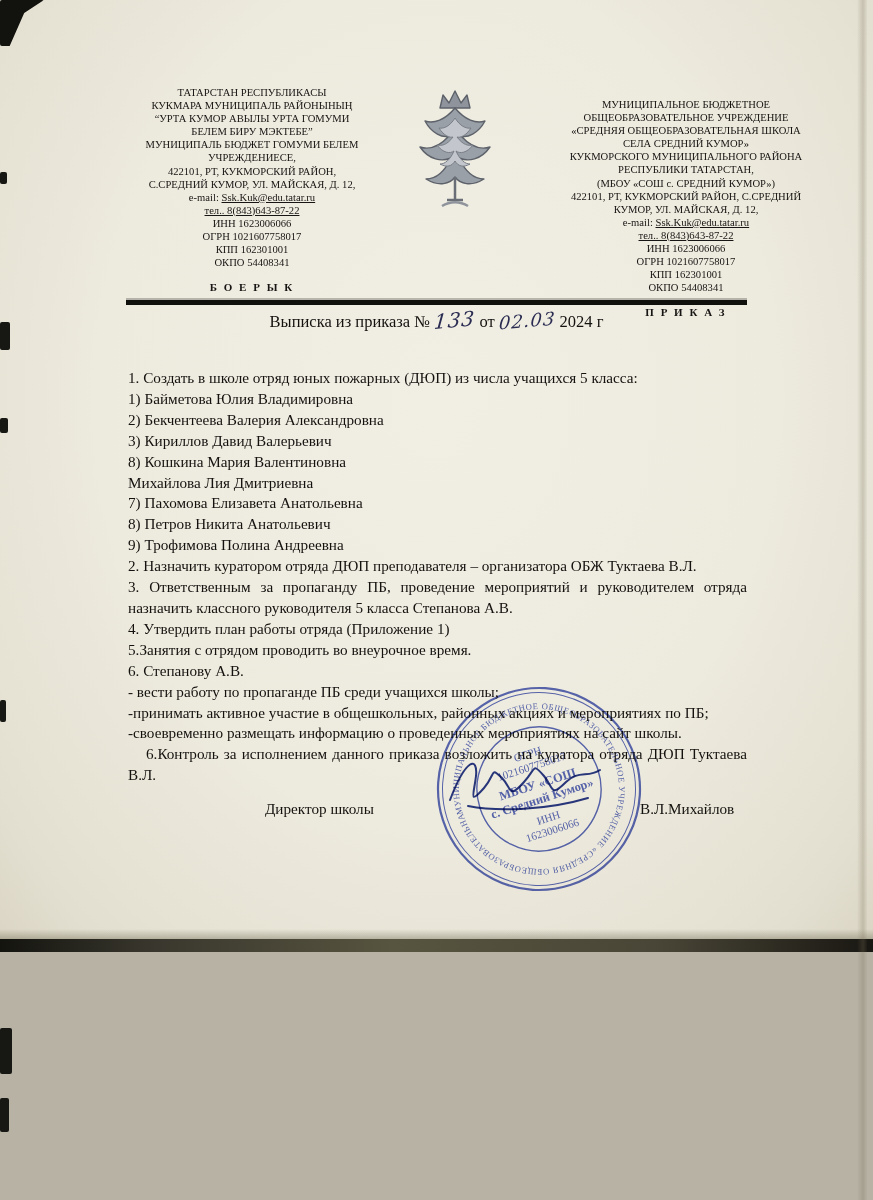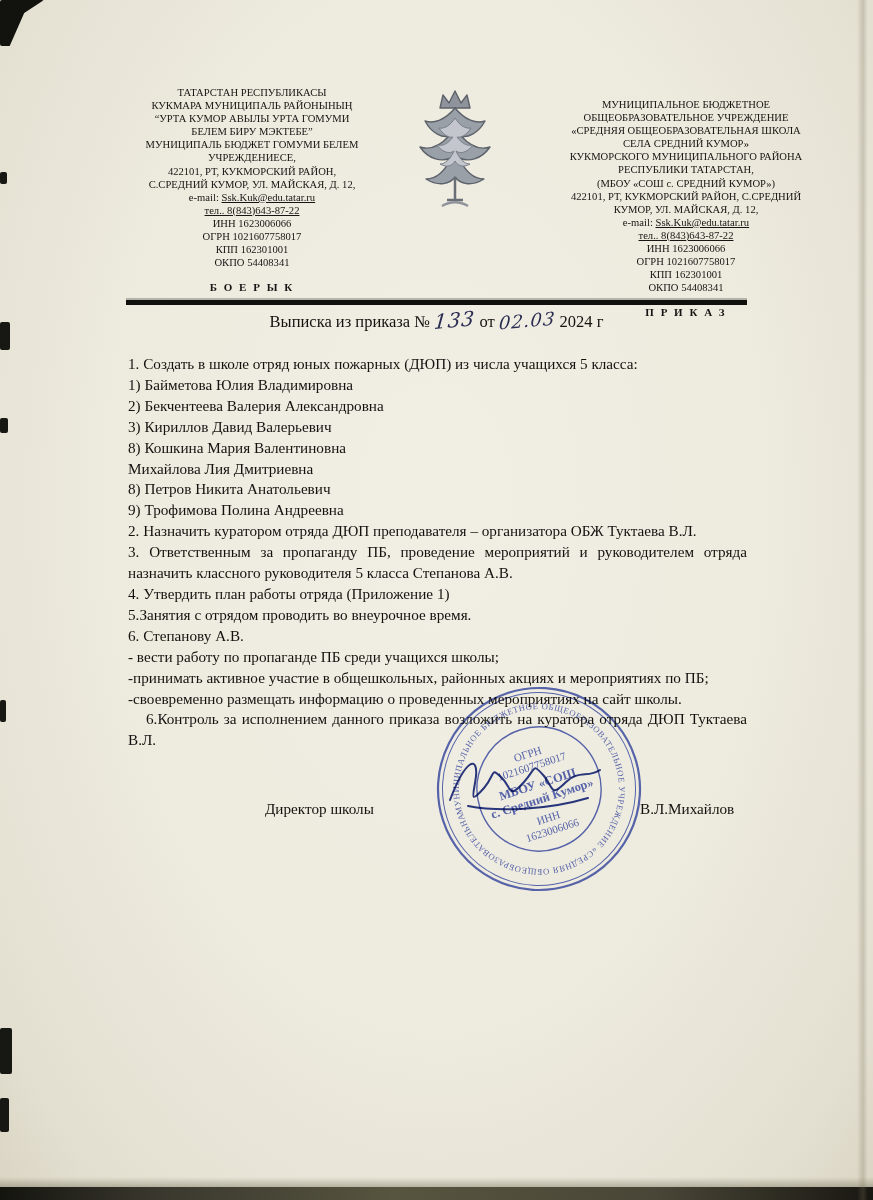--- a/index.html
+++ b/index.html
@@ -3,21 +3,21 @@
 <meta charset="utf-8">
 <style>
   html,body{margin:0;padding:0;}
   body{
     width:873px;height:1200px;
     font-family:"Liberation Serif","DejaVu Serif",serif;
     background:#b7b2a4;
     position:relative;overflow:hidden;
   }
   #paper{
-    position:absolute;left:0;top:0;width:873px;height:1200px;
+    position:absolute;left:0;top:0;width:873px;height:952px;
     background:radial-gradient(ellipse at 50% 42%, #f1eee4 0%, #edeade 55%, #e3dfd0 88%, #d9d4c3 100%);
   }
   
   .blot{position:absolute;background:#171714;border-radius:2px;}
   #corner-blot{left:0;top:0;width:44px;height:46px;background:#12120f;
     clip-path:polygon(0 0,100% 0,55% 28%,22% 100%,0 100%);}
   #bottom-strip{position:absolute;left:0;bottom:0;width:873px;height:13px;
     background:linear-gradient(90deg,#14140f 0%,#3a382e 18%,#57543f 45%,#4a4637 75%,#191712 100%);}
   #bottom-shadow{position:absolute;left:0;bottom:13px;width:873px;height:10px;
     background:linear-gradient(180deg,rgba(90,85,60,0) 0%,rgba(90,85,60,.35) 100%);}
@@ -37,21 +37,21 @@
   #rule{position:absolute;left:126px;top:300px;width:621px;height:5px;background:#10100d;
     box-shadow:0 -2px 0 rgba(16,16,13,.25);}
 
   
   #title-row{position:absolute;left:0;top:308px;width:873px;text-align:center;font-size:16.5px;color:#14120f;}
   .hand{font-family:"DejaVu Serif",serif;font-style:italic;color:#2a2c52;
     display:inline-block;transform:rotate(-5deg) skewX(-10deg);font-size:20px;letter-spacing:1px;}
   .hand-sm{font-size:18px;}
 
   
-  #body-text{position:absolute;left:128px;top:354px;width:619px;font-size:15.2px;
+  #body-text{position:absolute;left:128px;top:368px;width:619px;font-size:15.2px;
     line-height:20.9px;color:#14120f;}
   .para{margin:0;}
   .justify{text-align:justify;}
   .indent{text-indent:18px;}
 
   
   #sig-row{position:absolute;left:128px;top:800px;width:619px;font-size:15.2px;color:#14120f;}
   #sig-left{position:absolute;left:137px;top:0;text-align:center;}
   #sig-right{position:absolute;left:512px;top:0;font-family:Liberation Serif, serif;}
 
@@ -136,20 +136,21 @@
     <span>2024 г</span>
   </div>
 
   <div id="body-text">
     <p class="para">1. Создать в школе отряд юных пожарных (ДЮП) из числа учащихся 5 класса:</p>
     <p class="para">1) Байметова Юлия Владимировна</p>
     <p class="para">2) Бекчентеева Валерия Александровна</p>
     <p class="para">3) Кириллов Давид Валерьевич</p>
     <p class="para">8) Кошкина Мария Валентиновна</p>
     <p class="para">Михайлова Лия Дмитриевна</p>
+    <p class="para">7) Пахомова Елизавета Анатольевна</p>
     <p class="para">8) Петров Никита Анатольевич</p>
     <p class="para">9) Трофимова Полина Андреевна</p>
     <p class="para">2. Назначить куратором отряда ДЮП  преподавателя – организатора ОБЖ Туктаева В.Л.</p>
     <p class="para justify">3. Ответственным за пропаганду ПБ, проведение мероприятий  и руководителем отряда назначить классного руководителя  5    класса Степанова А.В.</p>
     <p class="para">4. Утвердить план работы отряда (Приложение 1)</p>
     <p class="para">5.Занятия с отрядом проводить во внеурочное время.</p>
     <p class="para">6. Степанову А.В.</p>
     <p class="para">- вести работу по пропаганде ПБ среди учащихся школы;</p>
     <p class="para">-принимать активное участие в общешкольных, районных акциях и мероприятиях по ПБ;</p>
     <p class="para">-своевременно размещать информацию о проведенных мероприятиях на сайт школы.</p>

